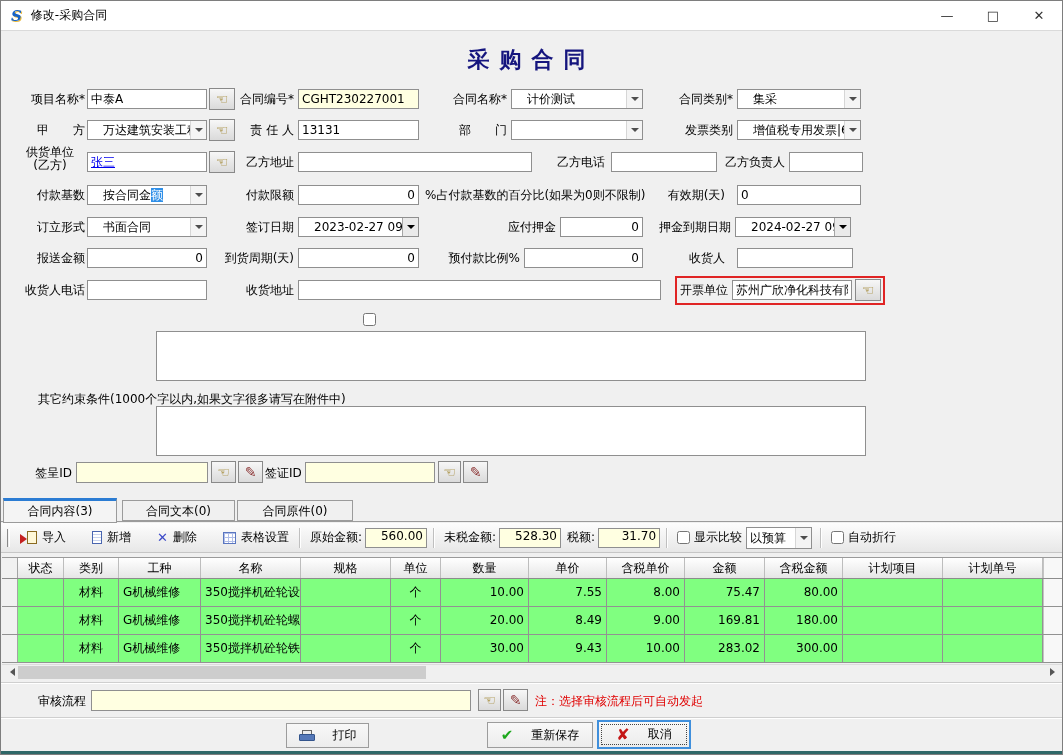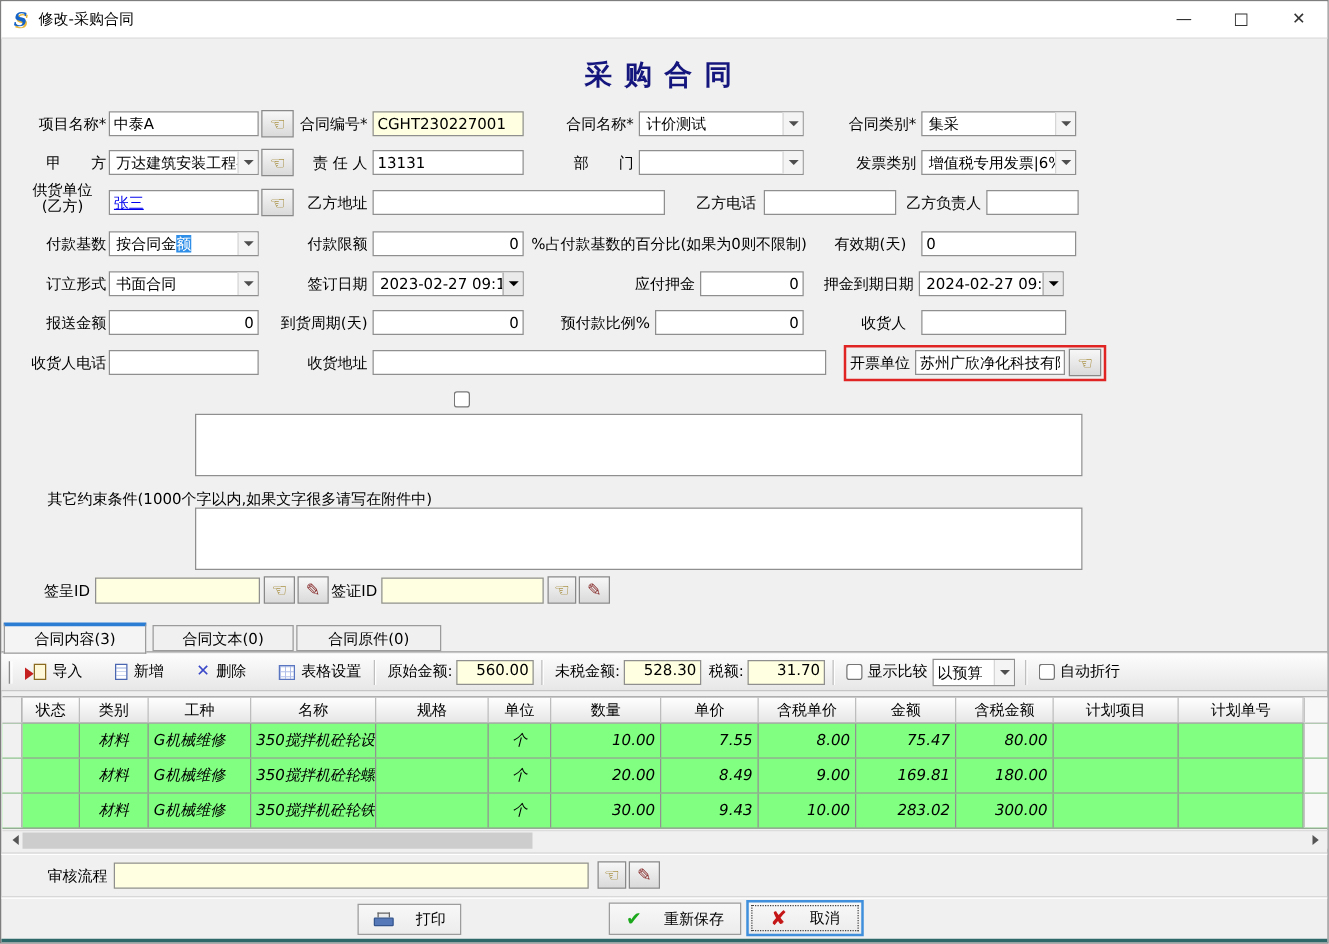--- a/index.html
+++ b/index.html
@@ -11,21 +11,21 @@
 .winbtns {margin-left:auto;display:flex;height:100%;}
 .wbtn {width:46px;height:100%;display:flex;align-items:center;justify-content:center;font-size:13px;color:#333;cursor:default;}
 .ftitle {position:absolute;left:0;right:0;top:44px;text-align:center;font:bold 22px "DejaVu Serif",serif;color:#15157E;letter-spacing:10px;}
 .lbl {position:absolute;height:20px;line-height:20px;text-align:right;white-space:nowrap;}
 .lbl.two {line-height:13px;text-align:center;white-space:pre-line;height:auto;}
 .inp {position:absolute;height:20px;border:1px solid #8F8F8F;background:#FFF;padding:0 3px;font:12px "DejaVu Sans","Liberation Sans",sans-serif;color:#000;}
 .inp.num {text-align:right;}
 .inp.yel {background:#FFFFE1;}
 .inp.link {color:#0000EE;text-decoration:underline;}
 .cmb {position:absolute;height:20px;border:1px solid #8F8F8F;background:#FFF;display:flex;align-items:stretch;}
-.cmb .val {flex:1;padding:0 5px;line-height:18px;white-space:nowrap;overflow:hidden;}
+.cmb .val {flex:1;padding:0 15px;line-height:18px;white-space:nowrap;overflow:hidden;}
 .chev {width:16px;background:#F4F4F4;border-left:1px solid #D6D6D6;display:flex;align-items:center;justify-content:center;}
 .chev i {display:block;width:0;height:0;border:4px solid transparent;border-top:4px solid #4E4E4E;margin-top:4px;}
 .cmb.date .chev {background:#EAEAEA;border-left:1px solid #A6A6A6;}
 .cmb.date .chev i {border-top-color:#000;}
 .hl {background:#2F8FE8;color:#FFF;}
 .mini {position:absolute;width:26px;height:22px;border:1px solid #898989;background:linear-gradient(#F7F7F7,#DADADA);display:flex;align-items:center;justify-content:center;padding:0;cursor:default;}
 .hand {color:#8F6D00;font-size:14px;line-height:1;}
 .pencil {color:#8A3030;font-size:14px;line-height:1;}
 .note {position:absolute;height:20px;line-height:20px;white-space:nowrap;}
 .red {color:#E00000;}
@@ -39,21 +39,21 @@
 .grip {width:3px;height:18px;border-left:1px solid #8A8A8A;border-right:1px solid #FFF;margin:0 6px 0 2px;}
 .tbtn {display:flex;align-items:center;gap:5px;background:transparent;border:none;font:12px "DejaVu Sans",sans-serif;padding:2px 4px;margin-right:18px;cursor:default;}
 .tsep {width:1px;height:20px;background:#BFBFBF;box-shadow:1px 0 0 #FFF;margin:0 8px 0 0;}
 .tlbl {white-space:nowrap;margin-left:8px;}
 .amt {width:62px;height:20px;background:#FFFFE1;border:1px solid #8F8F8F;text-align:right;line-height:18px;padding:0 3px;margin:0 6px 0 3px;font:12px "DejaVu Sans",sans-serif;}
 .tcmb {position:relative;width:66px;height:22px;border:1px solid #8F8F8F;background:#FFF;display:flex;align-items:stretch;margin:0 8px 0 4px;}
 .tcb {width:13px;height:13px;margin:0 4px 0 2px;}
 .table {position:absolute;left:1px;top:556px;width:1060px;}
 .thr {display:flex;height:22px;background:linear-gradient(#FFFFFF,#E6E6E6);border-top:1px solid #9A9A9A;border-bottom:1px solid #8C8C8C;}
 .th {line-height:20px;text-align:center;border-right:1px solid #BDBDBD;overflow:hidden;white-space:nowrap;}
-.trw {display:flex;height:28px;background:#80FF80;border-bottom:1px solid #929292;font-style:italic;}
+.trw {display:flex;height:28px;background:#80FF80;border-bottom:1px solid #929292;}
 .td {line-height:27px;padding:0 4px;border-right:1px solid #929292;overflow:hidden;white-space:nowrap;}
 .sel {width:16px;background:#F1F1F1;border-right:1px solid #A3A3A3;padding:0;}
 .cst{width:46px}.ccat{width:55px}.cwk{width:82px}.cname{width:100px}.cspec{width:90px}.cunit{width:50px}
 .cqty{width:88px}.cpr{width:78px}.cprt{width:78px}.camt{width:80px}.camtt{width:78px}.cpi{width:100px}.cpn{width:100px}
 .cedge{flex:1;background:#F8F8F8;border-left:1px solid #C4C4C4;border-right:none;}
 .center{text-align:center}.rgt{text-align:right}
 .hscroll {position:absolute;left:1px;top:663px;width:1060px;height:15px;background:#F0F0F0;border-top:1px solid #DCDCDC;display:flex;align-items:center;}
 .sarr {width:16px;height:15px;display:flex;align-items:center;justify-content:center;}
 .tri-l{width:0;height:0;border:4px solid transparent;border-right:5px solid #555;}
 .tri-r{width:0;height:0;border:4px solid transparent;border-left:5px solid #555;}
@@ -363,20 +363,21 @@
 
   <div class="groove" style="top:681px"></div>
   <span class="lbl" style="left:31px;top:690px;width:54px">审核流程</span>
   <input class="inp yel" style="left: 90px; top: 689px; width: 380px; height: 21px;" value="">
   <button class="mini" style="left:477px;top:688px;width:23px">
       <span class="hand">☜</span>
     </button>
   <button class="mini" style="left:502px;top:688px;width:25px">
       <span class="pencil">✎</span>
     </button>
+  <span class="note red" style="left:534px;top:690px">注：选择审核流程后可自动发起</span>
 
   <div class="groove" style="top:716px"></div>
   <button class="btn" style="left:285px;top:722px;width:83px;height:25px">
     <span class="icon-printer">
         <span class="pr-top"></span>
         <span class="pr-body"></span>
       </span>
     <span>打印</span>
   </button>
   <button class="btn" style="left:486px;top:721px;width:106px;height:26px">

